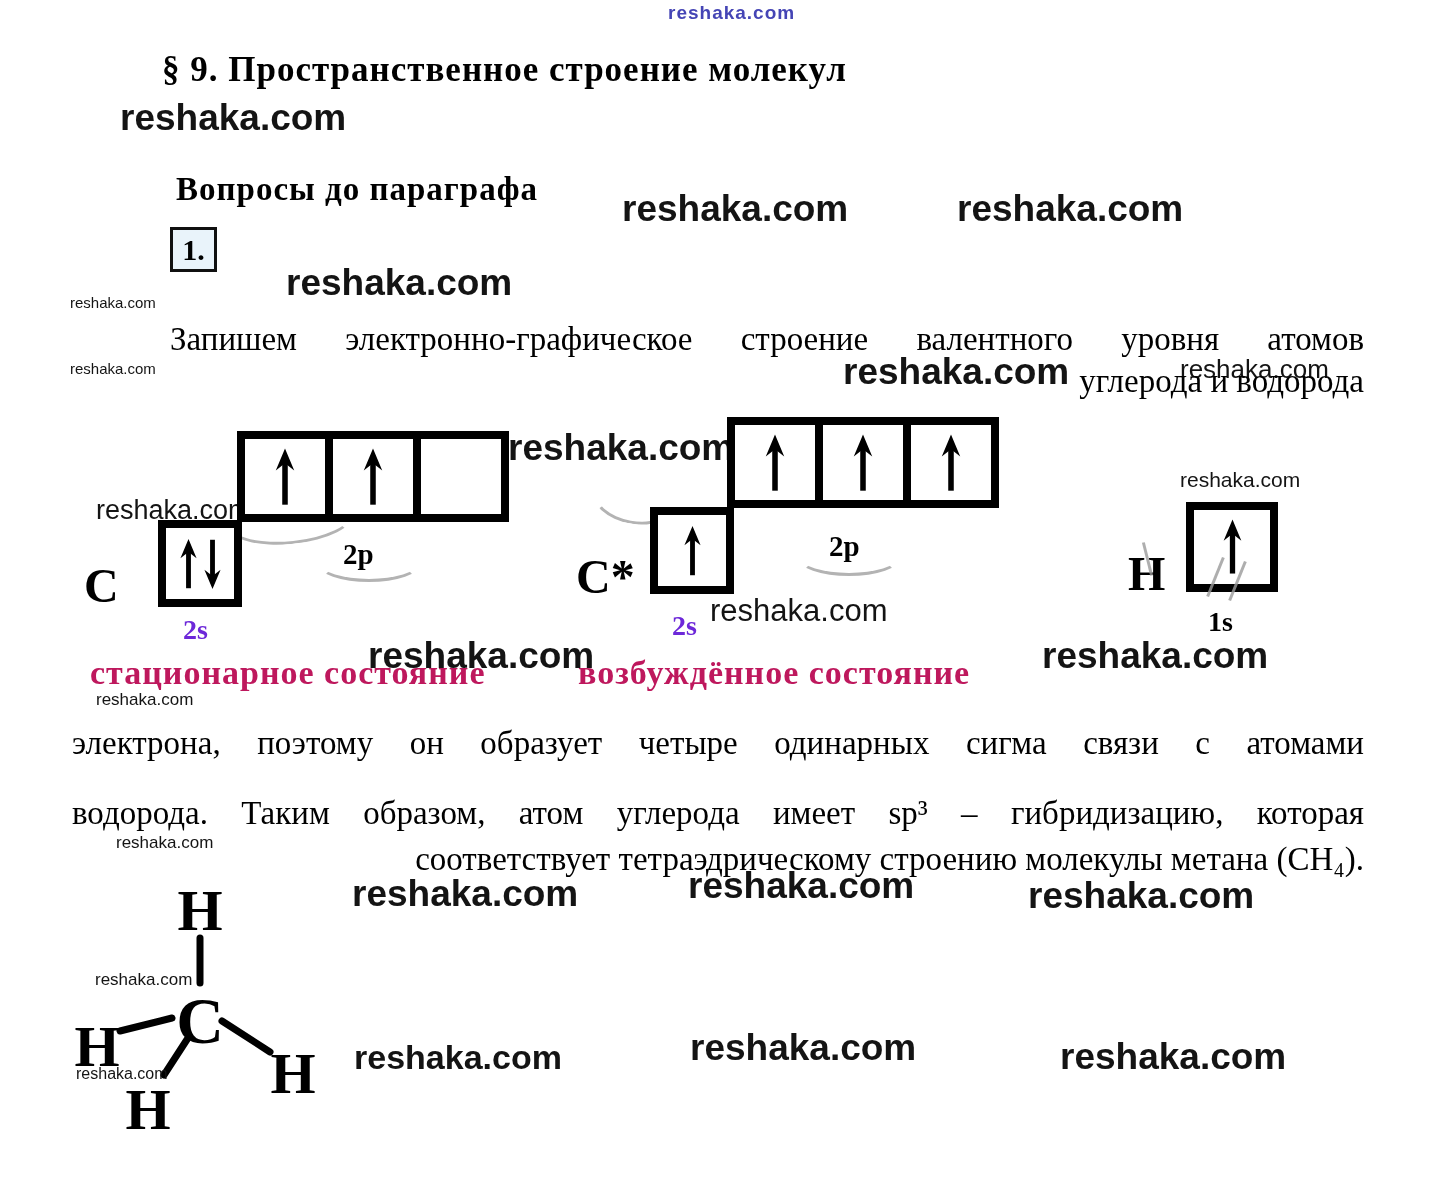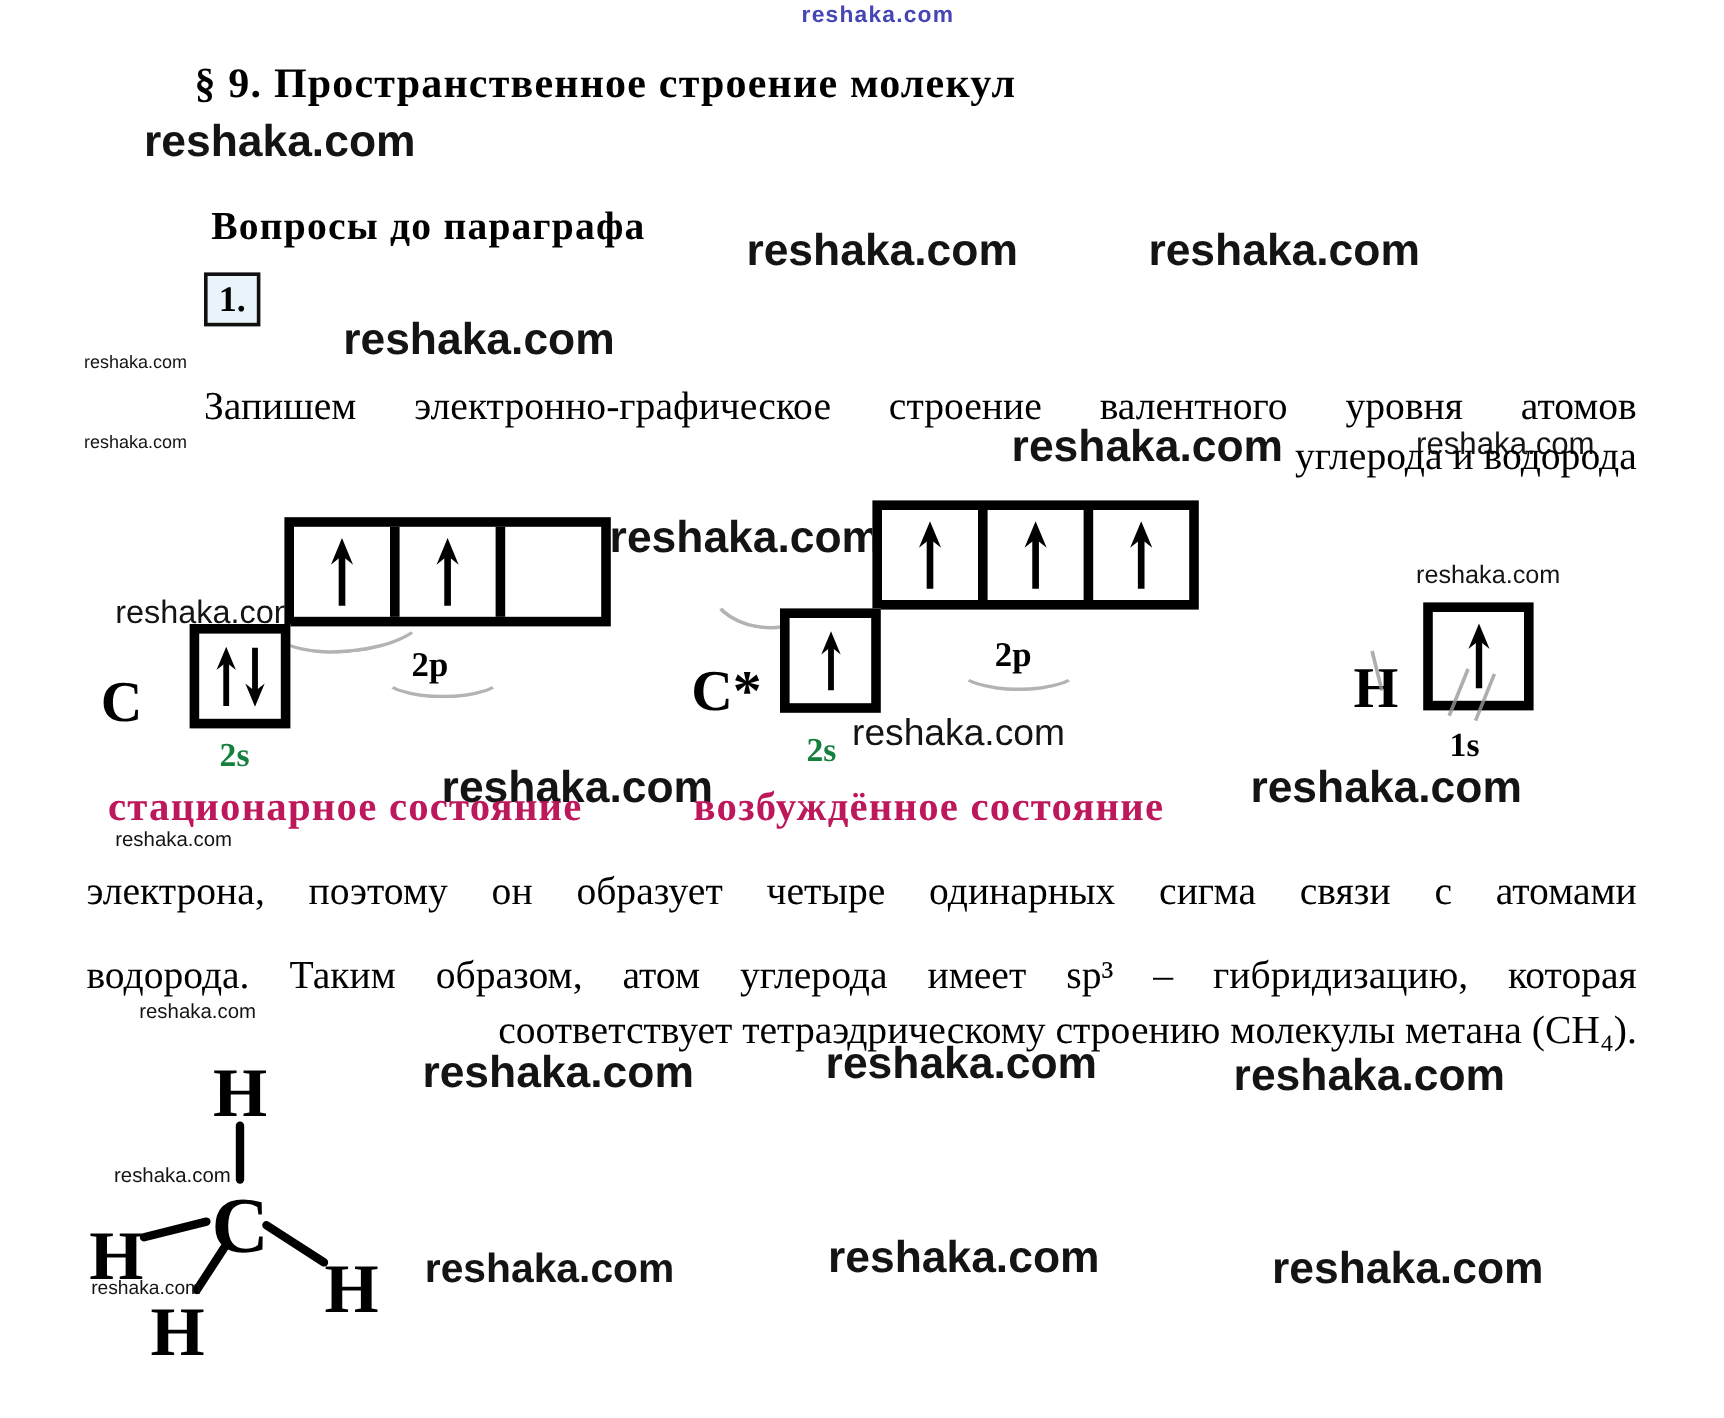--- a/index.html
+++ b/index.html
@@ -29,21 +29,21 @@
   
   .orb-row{position:absolute;display:flex;border:8px solid #000;background:#fff;z-index:2;}
   .orb-cell{width:80px;height:75px;display:flex;align-items:center;justify-content:center;gap:3px;}
   .orb-cell + .orb-cell{border-left:8px solid #000;}
   .orb-s .orb-cell{width:68px;height:71px;}
   .h-box .orb-cell{width:76px;height:74px;}
   .e-arrow{width:24px;height:66px;display:block;}
   .orb-s .e-arrow{width:21px;height:56px;}
   .h-box .e-arrow{width:23px;height:62px;}
   .el-label{position:absolute;font-weight:bold;font-size:48px;z-index:2;}
-  .orb-label{position:absolute;font-weight:bold;font-size:28px;color:#15803d;z-index:2;}
+  .orb-label{position:absolute;font-weight:bold;font-size:28px;color:#6d28d9;z-index:2;}
   .orb-label.gray{color:#000000;}
   .caption{position:absolute;font-weight:bold;font-size:34px;letter-spacing:1px;color:#be185d;z-index:2;white-space:nowrap;}
 
   
   .arc{position:absolute;border:3px solid transparent;border-bottom:3px solid #9a9a9a;border-radius:50%;opacity:.75;z-index:1;}
   .slash{position:absolute;width:3px;background:#9a9a9a;opacity:.8;z-index:3;}
 
   
   #molecule{position:absolute;left:50px;top:868px;z-index:2;}
   #molecule text{font-family:"Liberation Serif",serif;font-weight:bold;fill:#000;}

